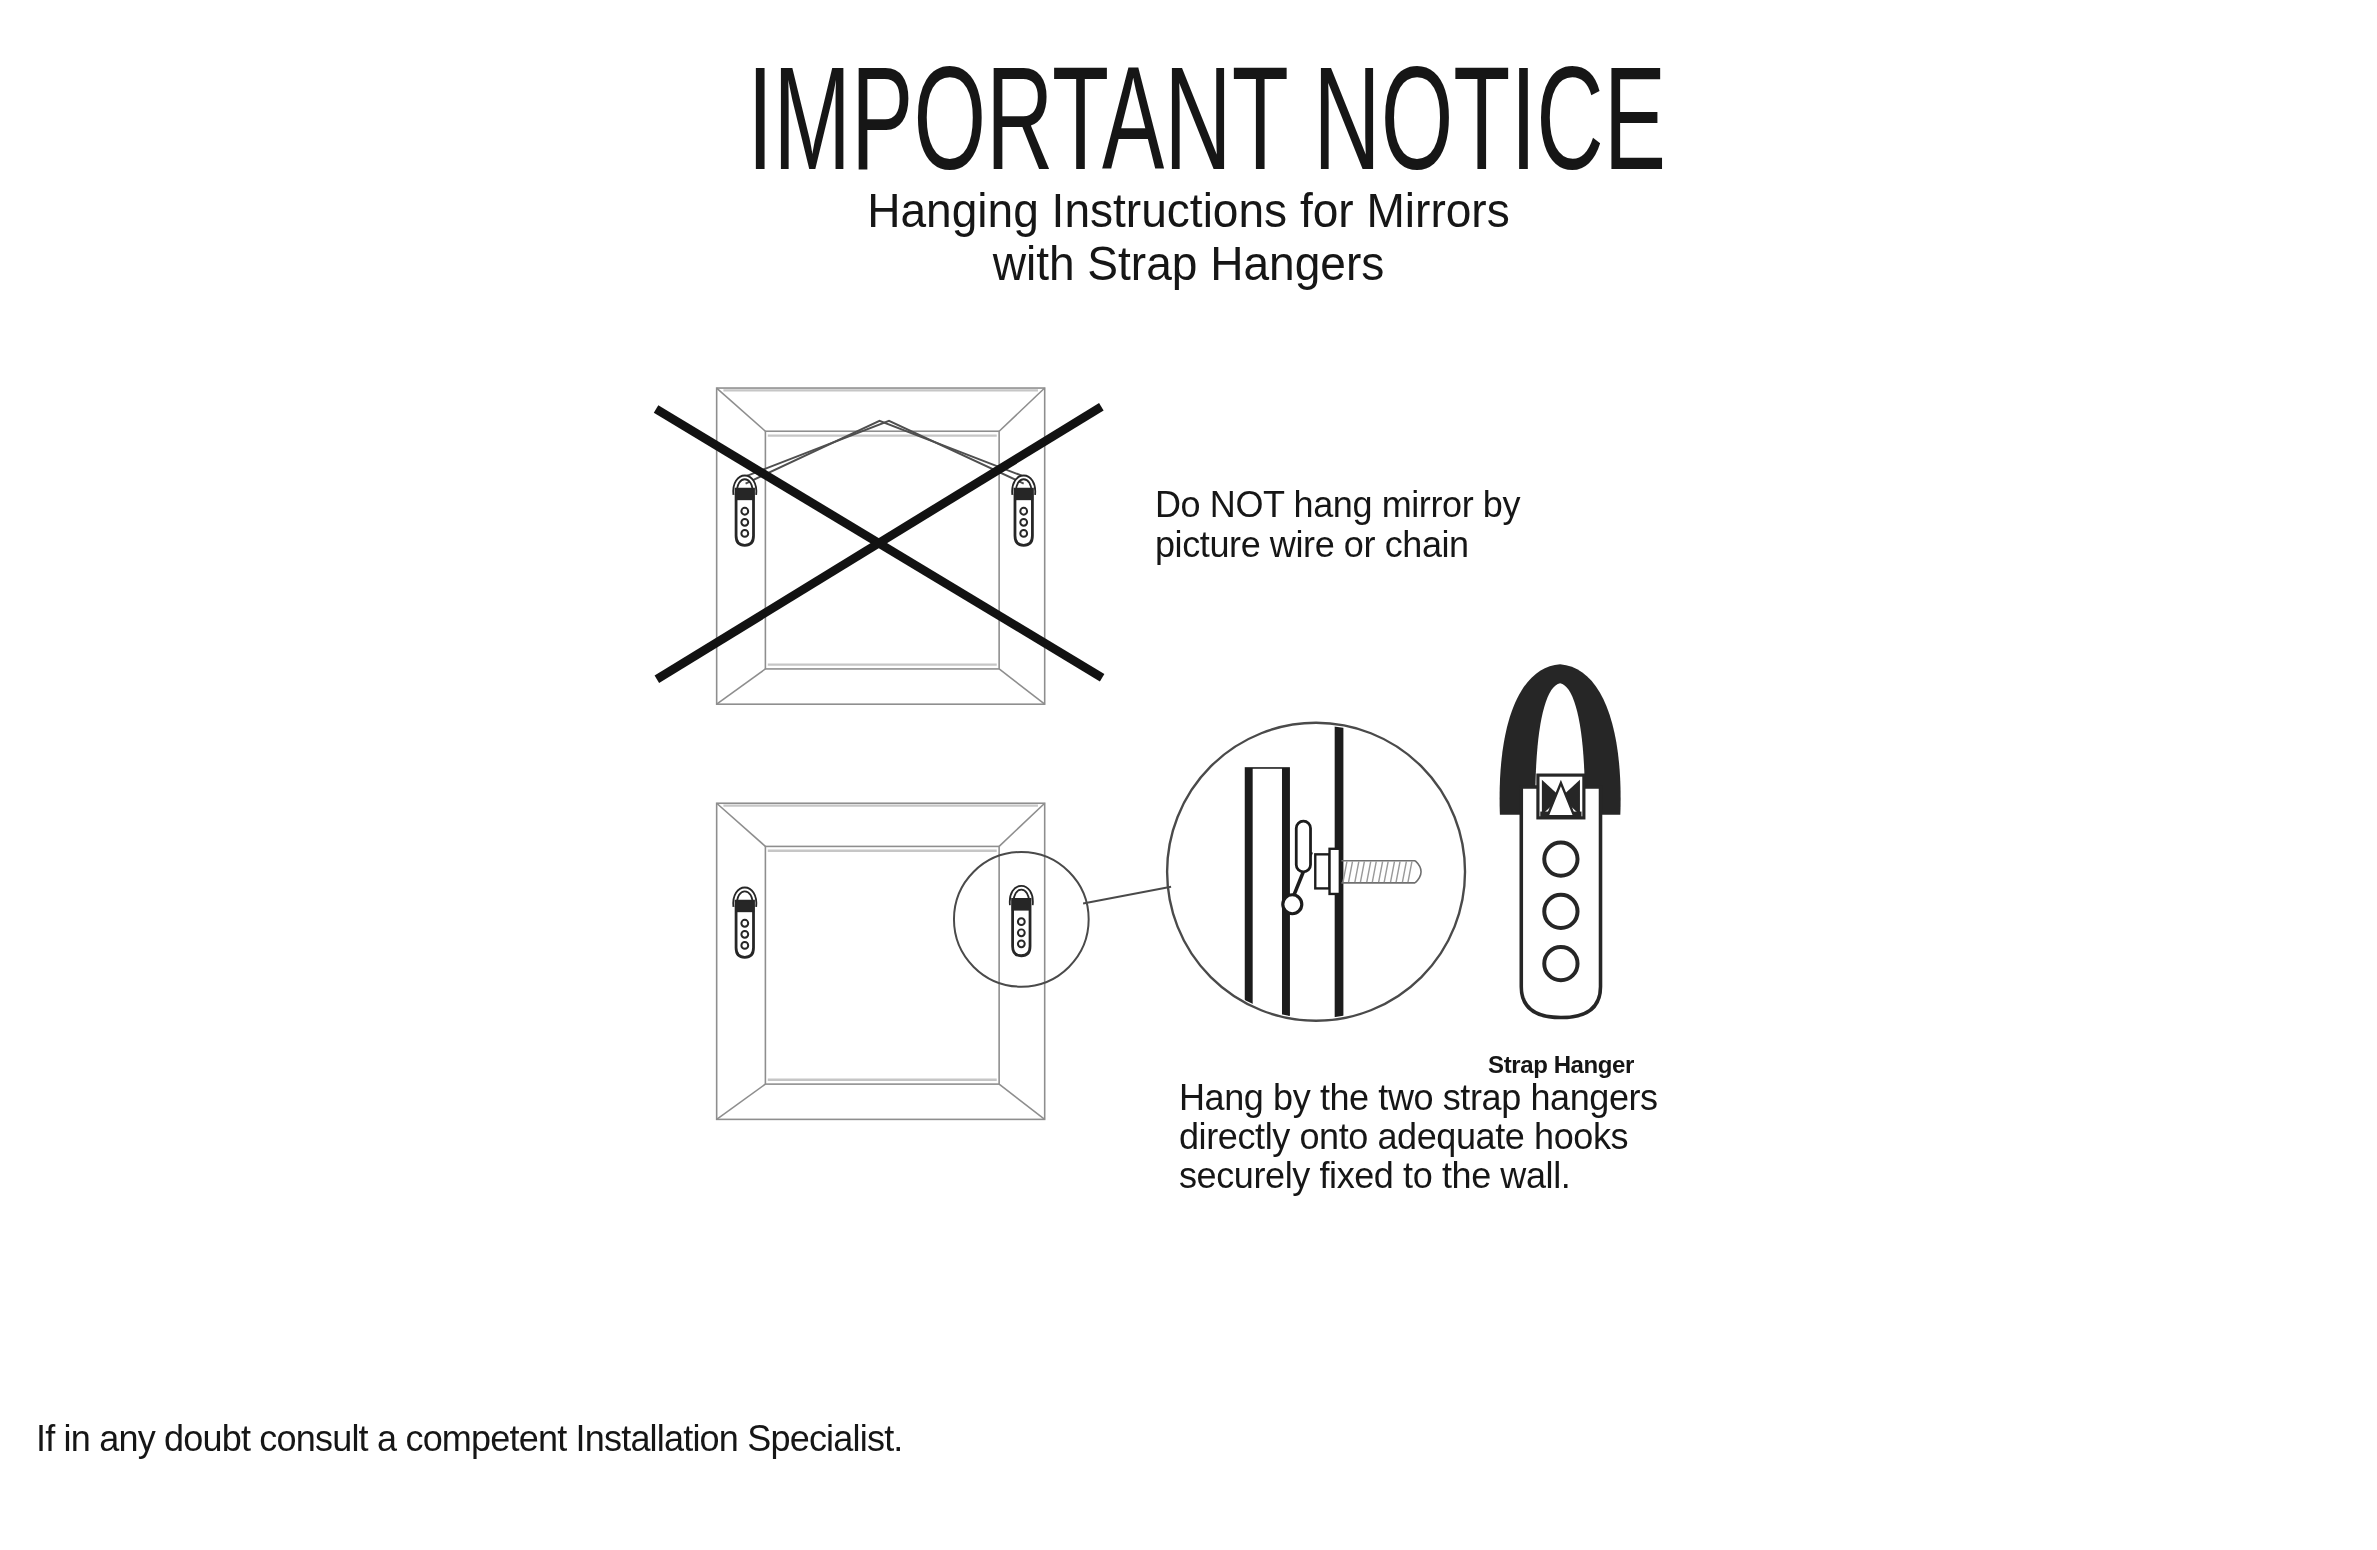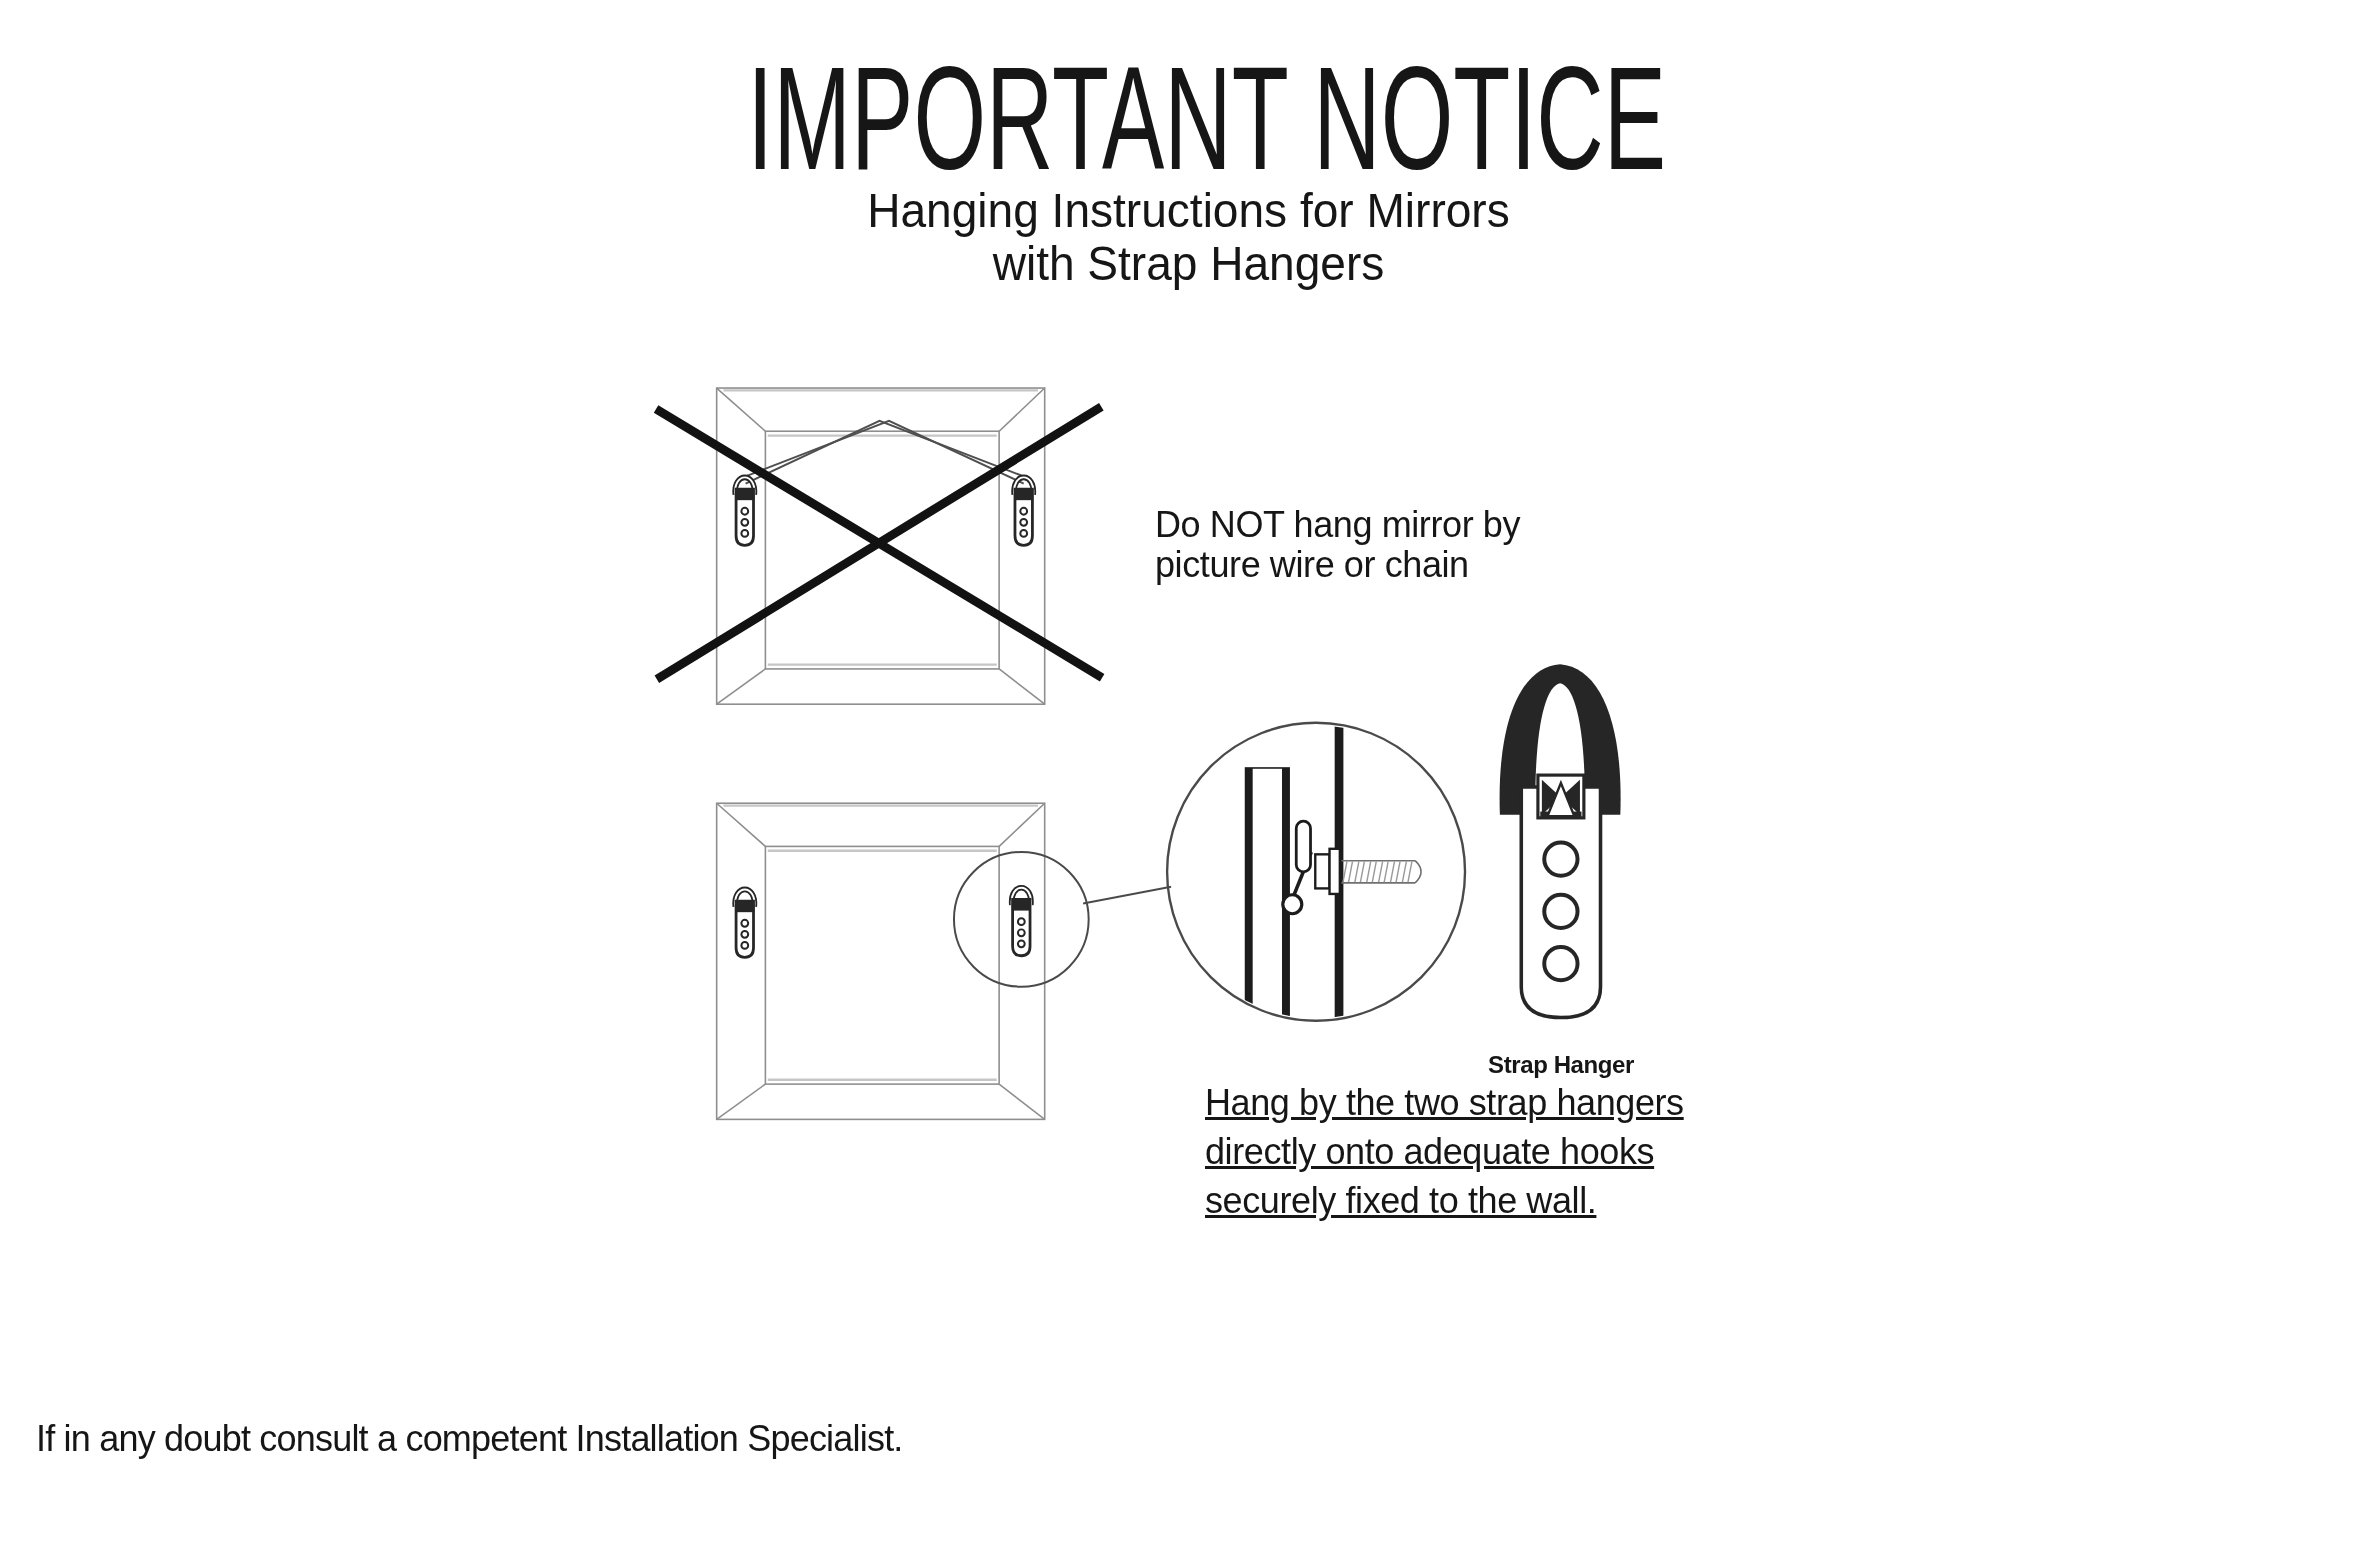--- a/index.html
+++ b/index.html
@@ -18,22 +18,22 @@
     top:46px;left:0;width:100%;text-align:center;
     font-size:146px;line-height:146px;letter-spacing:0;
     transform:scaleX(0.64) translateX(28.5px);
   }
   .subtitle{
     top:184px;left:0;width:100%;text-align:center;
     font-size:49px;line-height:53px;
     transform:scaleX(0.94);
   }
   .body-txt{font-size:36px;line-height:40px;letter-spacing:-0.4px;}
-  .do-not{left:1155px;top:485px;margin-top:20px;}
-  .hang-by{left:1205px;top:1078px;line-height:49px;text-decoration:underline;}
+  .do-not{left:1155px;top:485px;}
+  .hang-by{left:1179px;top:1078px;line-height:39px;}
   .never{left:867px;top:1216px;font-size:36px;line-height:35px;}
   .footer-line{left:0;top:1419px;width:100%;text-align:left;letter-spacing:-0.8px;padding-left:36px;}
   .sh-label{left:1466px;top:1023px;width:190px;text-align:center;
     font-size:24px;font-weight:700;letter-spacing:-0.4px;white-space:nowrap;margin-top:28px;}
   svg.art{position:absolute;left:0;top:0;}
   
   .frame{stroke:var(--frame-line);stroke-width:2;fill:none;}
   .frame2{stroke:var(--frame-light);stroke-width:3;fill:none;}
   .hw{stroke:var(--hardware);fill:none;}
   .hwf{stroke:var(--hardware);fill:#fff;}

